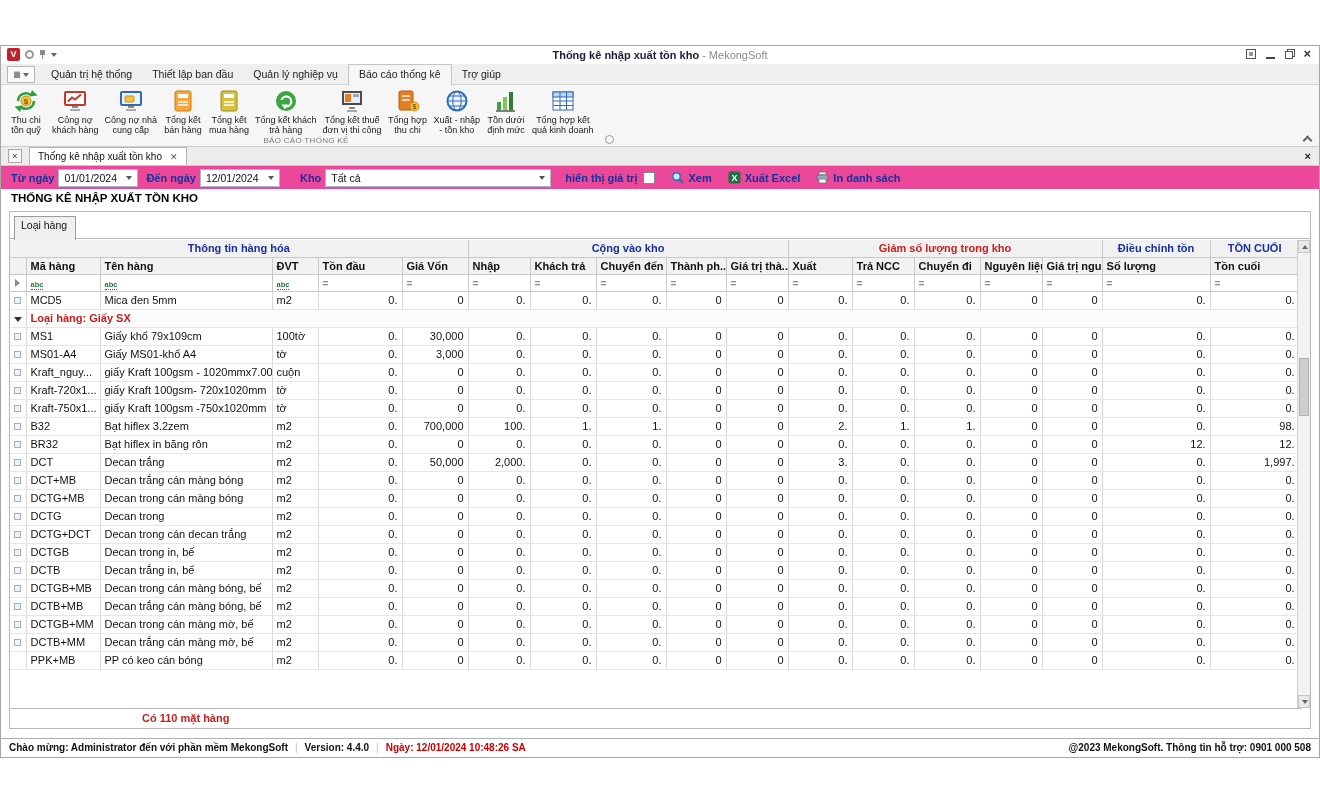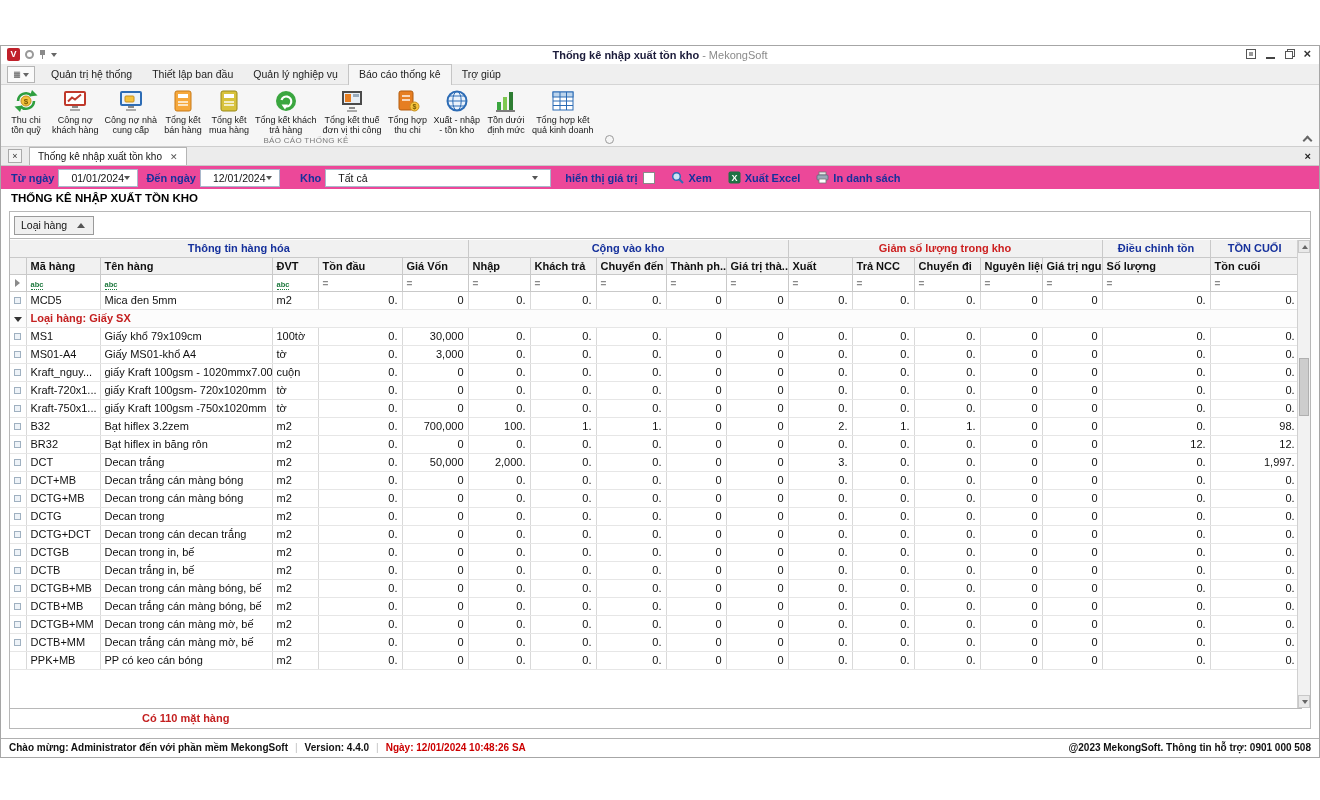--- a/index.html
+++ b/index.html
@@ -52,36 +52,36 @@
   .dt-close-left { position:absolute; left:7px; top:2px; width:14px; height:14px; border:1px solid #aaa; background:#f5f5f5;
     font-size:9px; line-height:12px; text-align:center; color:#333; }
   .dtab { margin-left:28px; background:#fff; border:1px solid #b5b5b5; border-bottom:none; height:18px; padding:0 8px;
     display:flex; align-items:center; gap:8px; font-size:10px; color:#111; }
   .dtab .x { font-size:9px; color:#555; }
   .dt-close-right { position:absolute; right:8px; top:3px; font-size:11px; color:#222; font-weight:bold; }
 
   
   .filterbar { height:23px; background:#ec4899; display:flex; align-items:center; padding-left:10px; }
   .f-lbl { font-size:11px; font-weight:bold; color:#16319c; margin-right:4px; }
-  .f-box { height:18px; border:1px solid #a9b8cb; display:flex; align-items:center; padding:0 12px; font-size:10.5px; color:#111; background:#fff; }
+  .f-box { height:18px; border:1px solid #a9b8cb; display:flex; align-items:center; padding:0 5px; font-size:10.5px; color:#111; background:#fff; }
   .f-date { width:80px; }
   .f-combo { width:226px; }
   .dd-arrow { width:0; height:0; border-left:3px solid transparent; border-right:3px solid transparent; border-top:4px solid #555; margin-left:auto; }
   .f-check { width:12px; height:12px; border:1px solid #8a8a8a; background:#fff; margin-left:2px; }
   .f-btn { display:flex; align-items:center; gap:4px; font-size:11px; font-weight:bold; color:#16319c; margin-left:16px; }
   .sp8 { width:8px; } .sp20 { width:20px; } .sp14 { width:14px; }
 
   
   .page-title { margin:3px 0 0 10px; font-size:11.5px; font-weight:bold; color:#000; height:16px; }
 
   
   .grid { margin:3px 8px 0 8px; height:518px; border:1px solid #b8b8b8; position:relative; background:#fff; }
   .groupby { height:27px; border-bottom:1px solid #b8b8b8; padding:3px 0 0 4px; background:#fff; }
   .gb-btn { display:inline-flex; align-items:center; gap:10px; border:1px solid #9a9a9a; background:#f0f0f0;
-    padding:2px 8px 3px 6px; font-size:10.5px; color:#111; }
+    padding:2px 8px 3px 6px; font-size:10.5px; color:#111;flex-direction:column; }
   .tri-u { width:0; height:0; border-left:4px solid transparent; border-right:4px solid transparent; border-bottom:5px solid #555; }
   .table-wrap { position:absolute; top:28px; left:0; right:13px; bottom:20px; overflow:hidden; }
   table { border-collapse:collapse; table-layout:fixed; width:1289px; font-size:11px; }
   th, td { border-right:1px solid #d9d9d9; border-bottom:1px solid #e6e6e6; padding:0 4px;
     overflow:hidden; white-space:nowrap; }
   thead th, thead td { border-right:1px solid #c9c9c9; border-bottom:1px solid #c9c9c9; background:#f1f1f1;margin-left:8px; }
   tr.band th { height:17px; font-weight:bold; text-align:center; font-size:11px; }
   tr.cols th { height:17px; font-weight:bold; text-align:left; color:#111; }
   tr.frow td { height:17px; background:#fff; }
   .fi-abc { font-size:7.5px; color:#1f7a3f; font-weight:bold; border-bottom:1px dotted #1f7a3f; }

